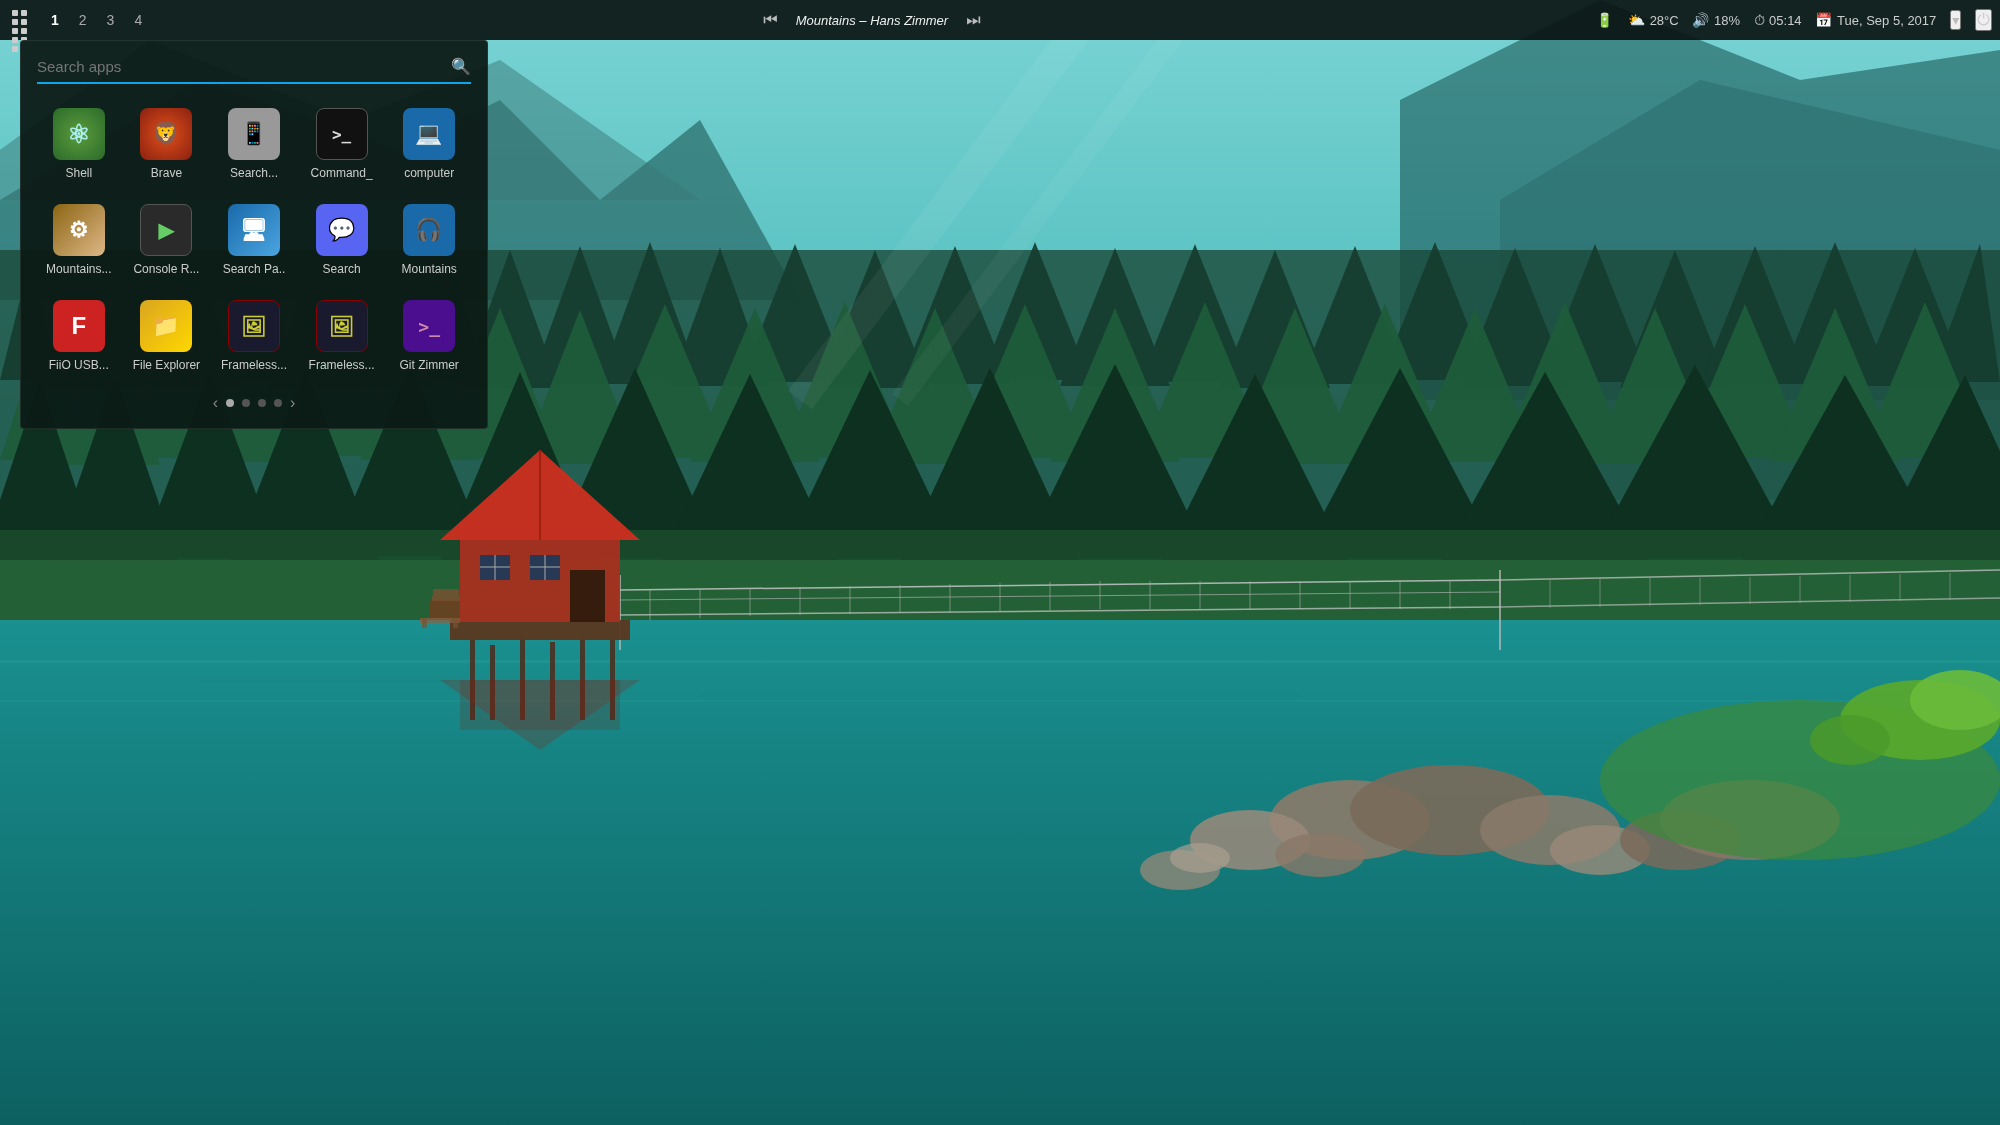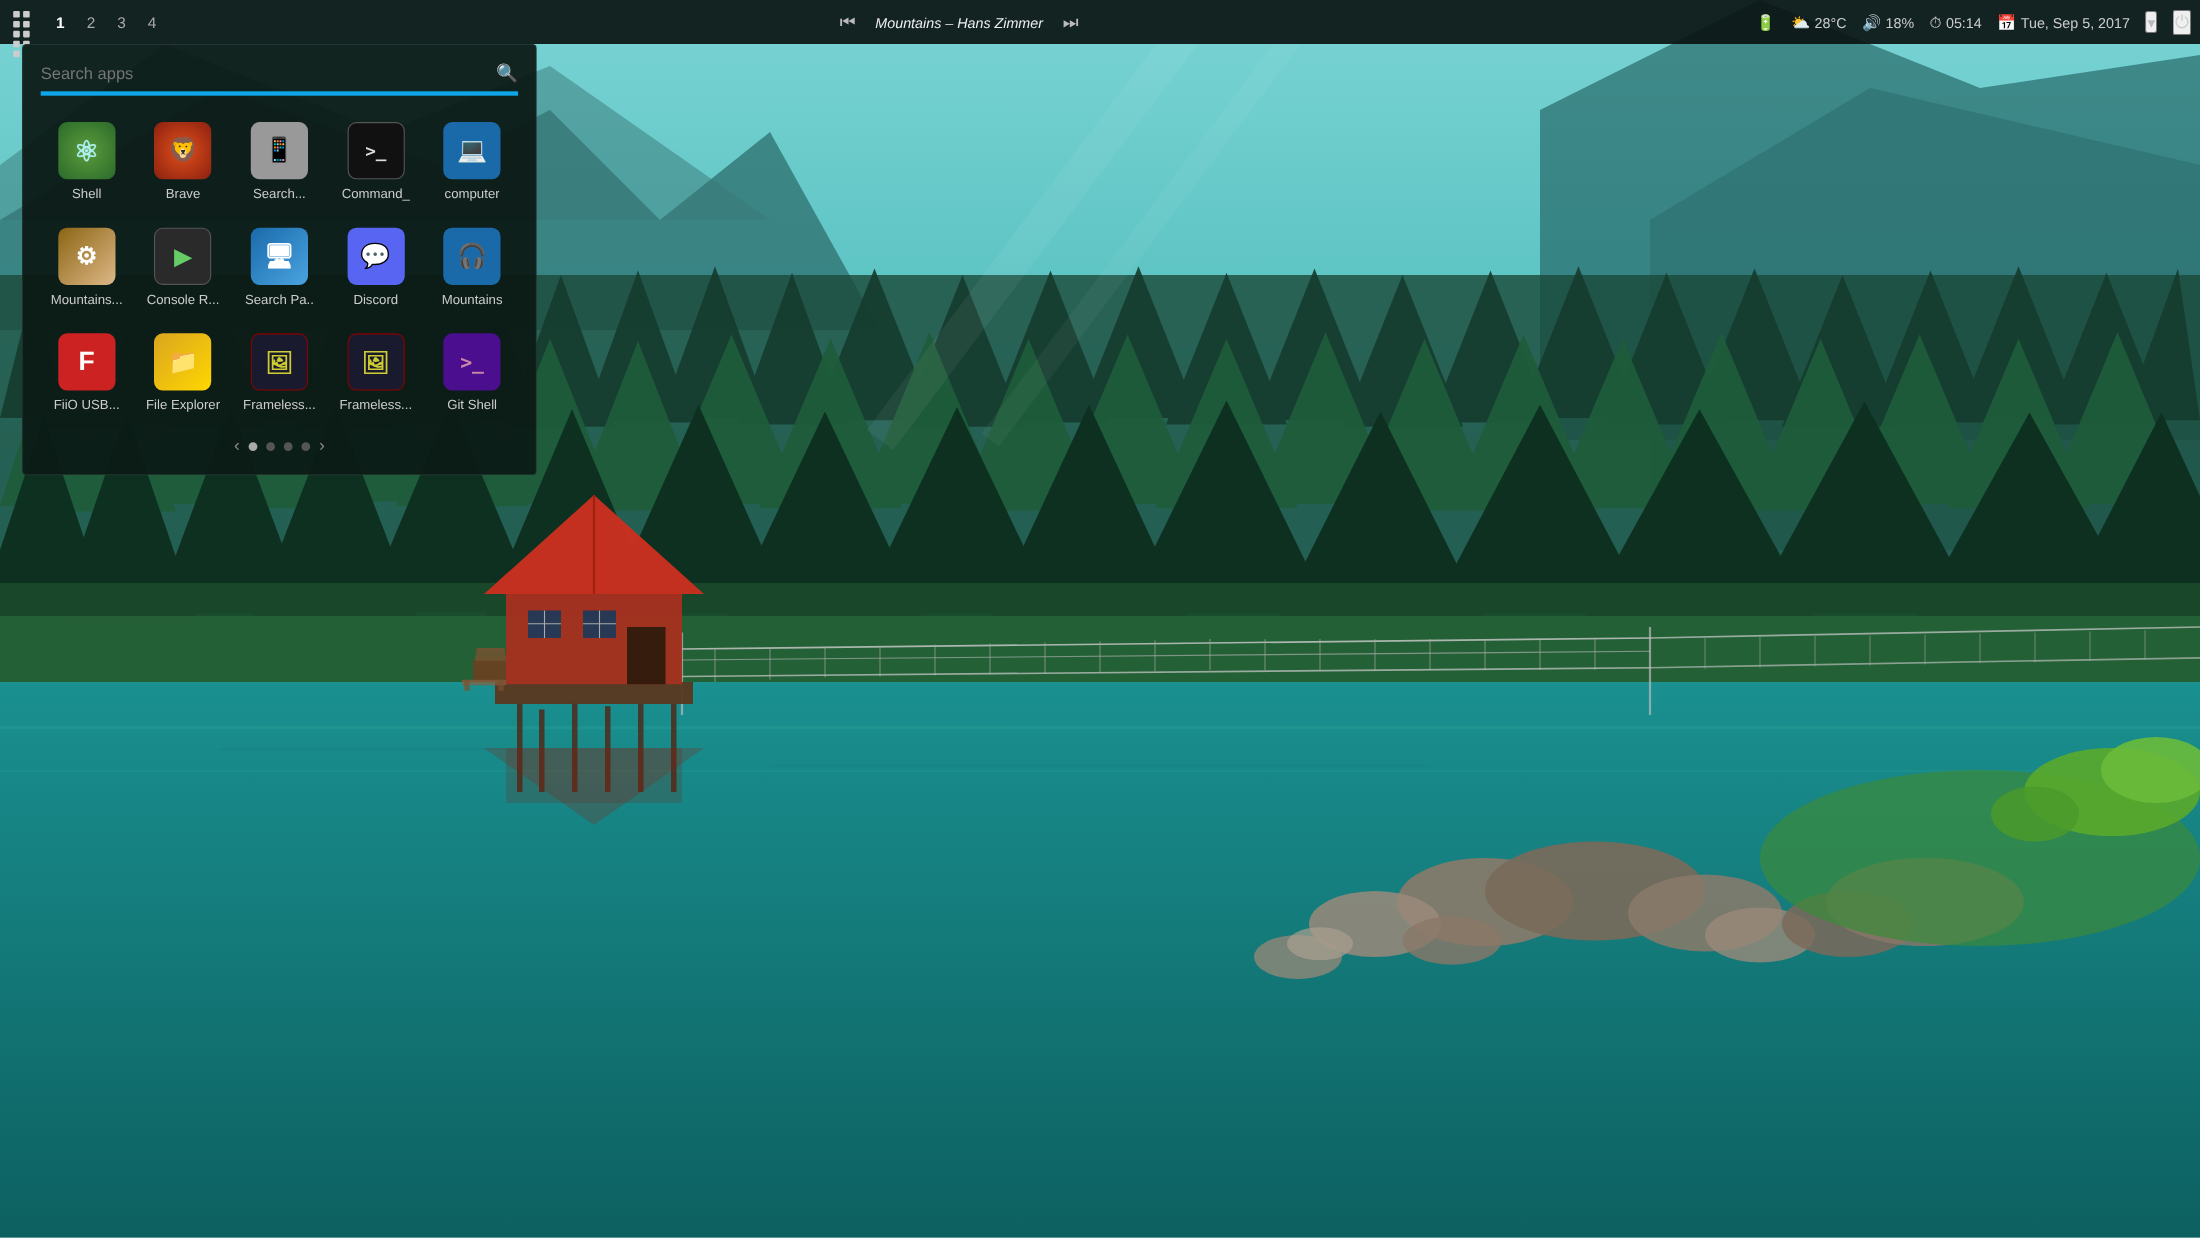--- a/index.html
+++ b/index.html
@@ -141,21 +141,21 @@
       background: rgba(12, 26, 22, 0.95);
       border-radius: 4px;
       z-index: 200;
       padding: 16px;
       border: 1px solid rgba(255,255,255,0.08);
     }
 
     #search-bar {
       display: flex;
       align-items: center;
-      border-bottom: 4px solid #0ea5e9;
+      border-bottom: 2px solid #0ea5e9;
       margin-bottom: 16px;
       padding-bottom: 6px;
     }
 
     #search-input {
       background: transparent;
       border: none;
       outline: none;
       color: #aaa;
       font-size: 15px;
@@ -554,21 +554,21 @@
       <div class="app-item">
         <div class="app-icon console-icon" style="background: #2a2a2a; border:1px solid #555; color: #6c6; font-size:20px;">▶</div>
         <span class="app-label">Console R...</span>
       </div>
       <div class="app-item">
         <div class="app-icon controlpa-icon" style="background: linear-gradient(135deg,#1a6aaa,#4aa4e0); color:#fff; font-size:22px;">🖥</div>
         <span class="app-label">Search Pa..</span>
       </div>
       <div class="app-item">
         <div class="app-icon discord-icon" style="background: #5865f2; color:#fff; font-size:22px;">💬</div>
-        <span class="app-label">Discord</span>
+        <span class="app-label">Search</span>
       </div>
       <div class="app-item">
         <div class="app-icon dopamine-icon" style="background: #1a6aaa; color:#7cd; font-size:22px;">🎧</div>
         <span class="app-label">Mountains</span>
       </div>
       <div class="app-item">
         <div class="app-icon fiio-icon" style="background: #cc2222; color:#fff; font-size:24px; font-weight:900;">F</div>
         <span class="app-label">FiiO USB...</span>
       </div>
       <div class="app-item">
@@ -578,21 +578,21 @@
       <div class="app-item">
         <div class="app-icon frameless1-icon" style="background: #1a1a2e; border:1px solid #8b0000; color: #cc3; font-size:20px;">🖼</div>
         <span class="app-label">Frameless...</span>
       </div>
       <div class="app-item">
         <div class="app-icon frameless2-icon" style="background: #1a1a2e; border:1px solid #8b0000; color: #cc3; font-size:20px;">🖼</div>
         <span class="app-label">Frameless...</span>
       </div>
       <div class="app-item">
         <div class="app-icon gitshell-icon" style="background: #4a0e8f; color:#c8a; font-size:18px; font-family:monospace; font-weight:bold;">&gt;_</div>
-        <span class="app-label">Git Shell</span>
+        <span class="app-label">Git Zimmer</span>
       </div>
     </div>
 
   <div id="pagination">
     <button class="page-arrow">‹</button>
     <div class="page-dot active"></div>
     <div class="page-dot"></div>
     <div class="page-dot"></div>
     <div class="page-dot"></div>
     <button class="page-arrow">›</button>

